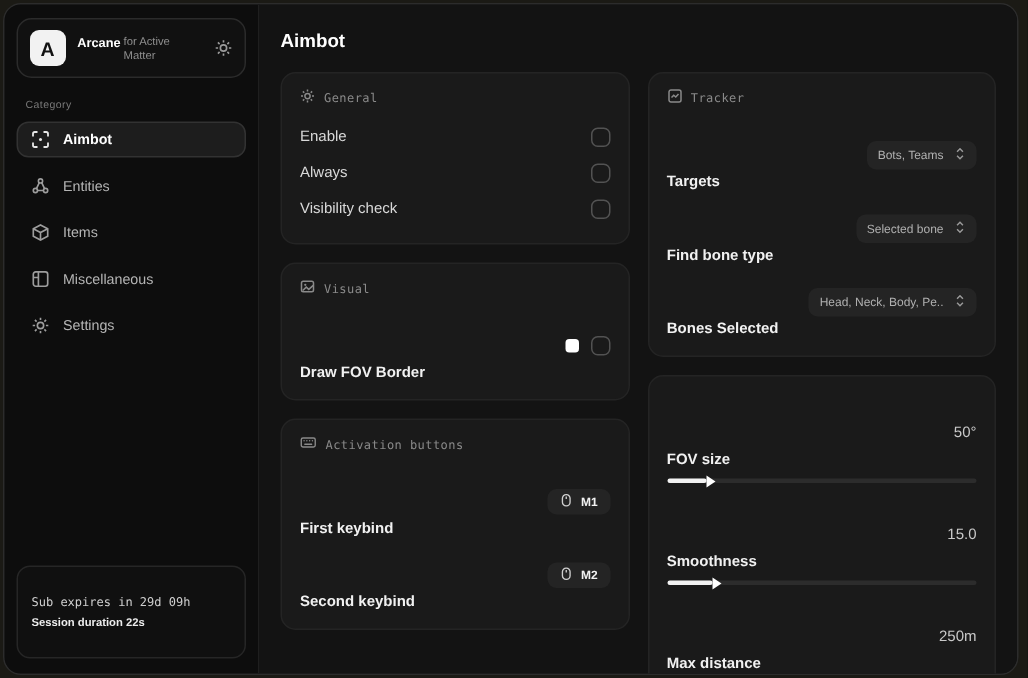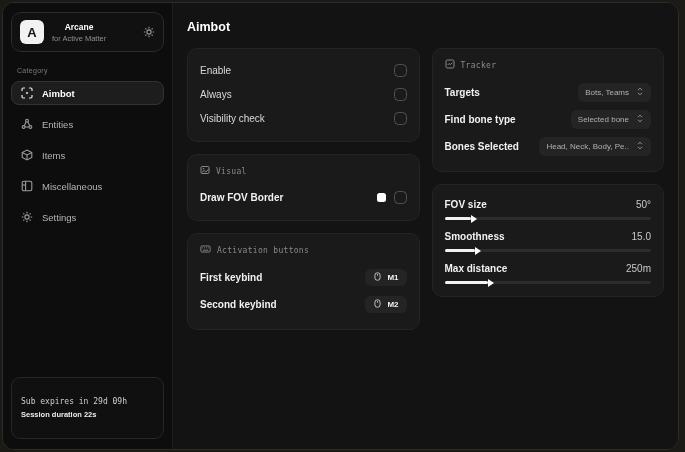--- a/index.html
+++ b/index.html
@@ -29,21 +29,21 @@
     border:1px solid #2b2b2b; border-radius:10px;
     padding:7px 8px; display:flex; align-items:center; gap:8px;
     background:#111111;
   }
   .logo {
     width:24px; height:24px; border-radius:6px;
     background:#f2f2f2; color:#121212;
     display:flex; align-items:center; justify-content:center;
     font-weight:bold; font-size:13px;
   }
-  .app-text { display:flex; flex-direction:column; gap:2px;text-align:center; }
+  .app-text { display:flex; flex-direction:row; gap:2px; }
   .app-name { font-size:8.5px; font-weight:bold; color:#ffffff; }
   .app-tagline { font-size:7.5px; color:#8f8f8f; }
   .header-gear { margin-left:auto; color:#9a9a9a; display:flex; }
   .category-label { margin:15px 6px 7px 6px; font-size:7px; color:#7a7a7a; letter-spacing:.3px; }
   .nav { display:flex; flex-direction:column; gap:7px; }
   .nav-item {
     display:flex; align-items:center; gap:9px;
     padding:5px 9px; border-radius:8px; border:1px solid transparent;
     color:#b5b5b5; font-size:9.5px; min-height:22px; cursor:pointer;
   }
@@ -71,21 +71,21 @@
   }
   .panel-header {
     display:flex; align-items:center; gap:6px;
     font-family:"DejaVu Sans Mono", monospace;
     font-size:8px; color:#8a8a8a; margin-bottom:9px; letter-spacing:.3px;
   }
   .panel-header svg { color:#8a8a8a; }
   .row { display:flex; align-items:center; justify-content:space-between; min-height:22px; }
   .row + .row { margin-top:2px; }
   .row-label { font-size:10px; color:#d9d9d9; }
-  .row-label.strong { font-weight:bold; color:#f1f1f1; }
+  .row-label.strong { font-weight:bold; color:#f1f1f1;margin-top:36px; }
   .row-controls { display:flex; align-items:center; gap:8px; }
   .checkbox {
     width:13px; height:13px; border:1.5px solid #525252; border-radius:4.5px;
     background:transparent; cursor:pointer; flex:0 0 13px;
   }
   .swatch { width:9px; height:9px; border-radius:2.5px; cursor:pointer; }
   .key-chip {
     display:flex; align-items:center; gap:5px;
     background:#242424; border-radius:6px; padding:3px 8px;
     color:#f2f2f2; font-size:8px; font-weight:600; cursor:pointer;
@@ -202,20 +202,29 @@
   </div>
 
   <div class="main">
     <div class="page-title">Aimbot</div>
 
     <div class="columns">
 
       <div class="col">
 
         <div class="panel">
+          <div class="panel-header">
+            <span>
+              <svg width="10" height="10" viewBox="0 0 12 12" fill="none" stroke="currentColor" stroke-width="1.2">
+                <circle cx="6" cy="6" r="2.1"></circle>
+                <path d="M6 .8v1.6M6 9.6v1.6M.8 6h1.6M9.6 6h1.6M2.3 2.3l1.1 1.1M8.6 8.6l1.1 1.1M9.7 2.3 8.6 3.4M3.4 8.6 2.3 9.7"></path>
+              </svg>
+            </span>
+            <span>General</span>
+          </div>
           <div class="row">
             <span class="row-label">Enable</span>
             <span class="checkbox"></span>
           </div>
           <div class="row">
             <span class="row-label">Always</span>
             <span class="checkbox"></span>
           </div>
           <div class="row">
             <span class="row-label">Visibility check</span>

